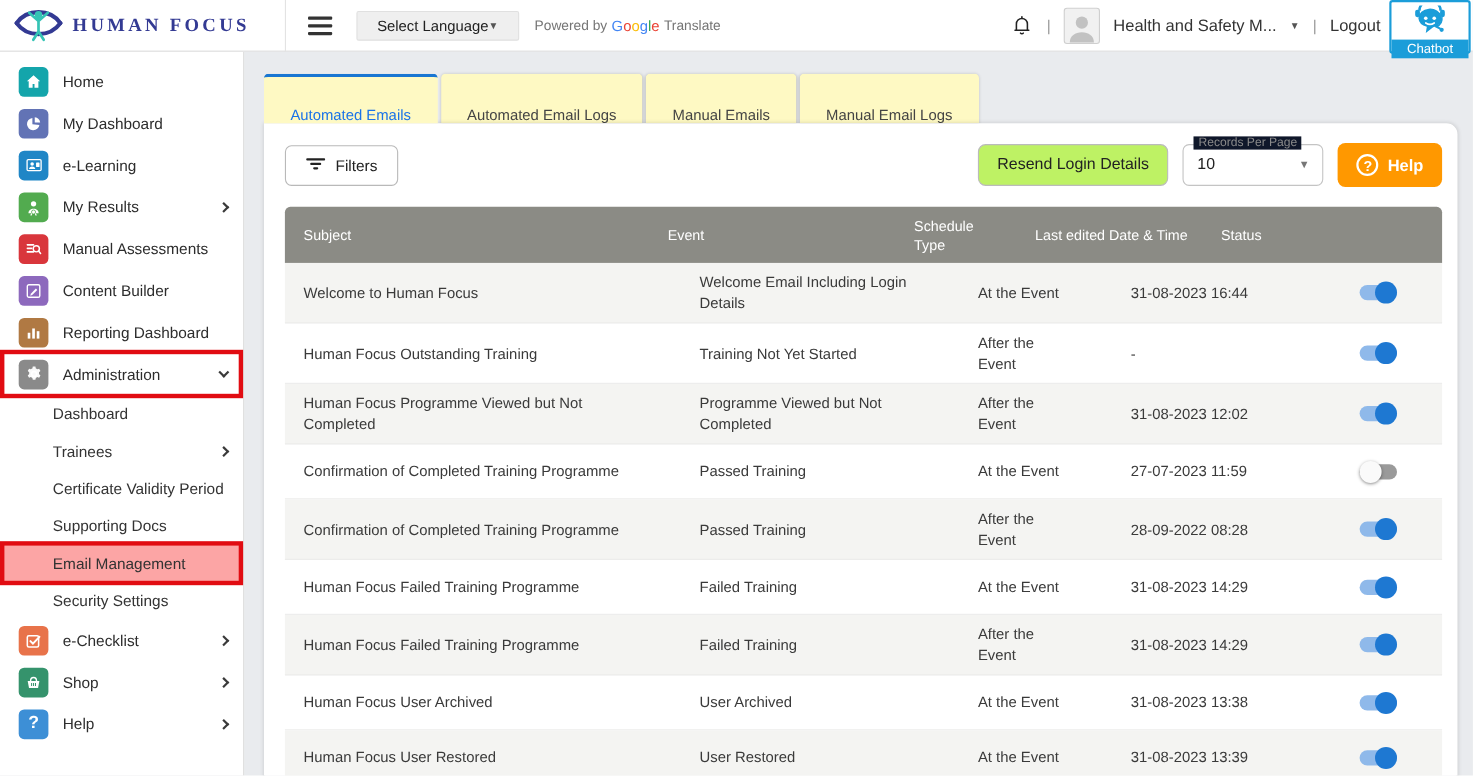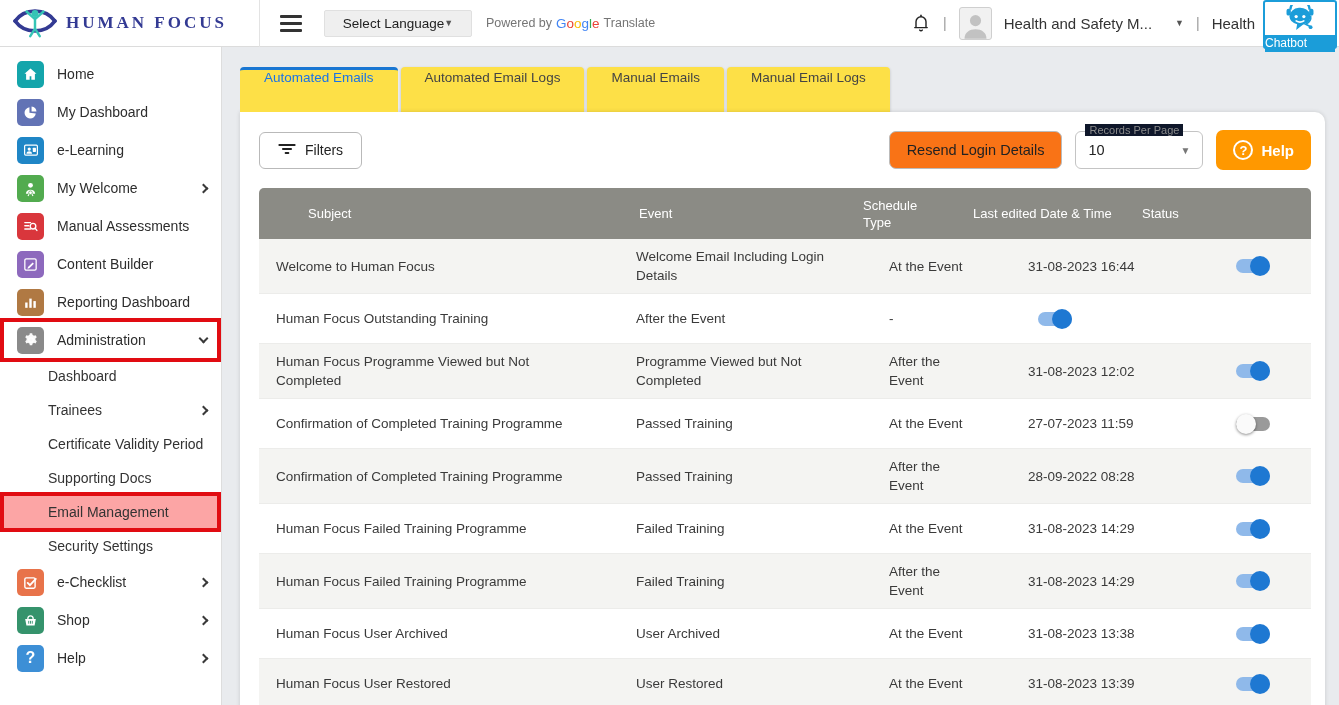--- a/index.html
+++ b/index.html
@@ -22,27 +22,27 @@
   .lang-select { margin-left:22px; background:#efefef; border:1px solid #e0e0e0; border-radius:2px;
                  height:27px; width:148px; display:flex; align-items:center; justify-content:center;
                  padding:0 8px; font-size:13.5px; color:#222; cursor:pointer; }
   .powered { margin-left:14px; font-size:12.5px; color:#757575; display:flex; align-items:center; gap:4px; }
   .google-word { font-size:13.5px; font-weight:500; letter-spacing:0; }
   .header-right { margin-left:auto; display:flex; align-items:center; gap:12px; padding-right:84px; }
   .divider { color:#999; font-size:14px; }
   .bell { width:20px; height:22px; cursor:pointer; }
   .avatar { width:33px; height:33px; background:#f1f1f1; border:1px solid #cfcfcf; border-radius:3px;
             overflow:hidden; display:flex; align-items:flex-end; justify-content:center; }
-  .username { font-size:15px; color:#333; cursor:pointer; display:flex; align-items:center; gap:23px; }
+  .username { font-size:15px; color:#333; cursor:pointer; display:flex; align-items:center; gap:12px; }
   .caret-down { font-size:9px; color:#555; }
   .logout { font-size:15px; color:#333; cursor:pointer; }
   .chatbot { position:absolute; right:2px; top:0; width:74px; height:49px; background:#fff;
              border:2px solid #1b9dd9; border-radius:3px; display:flex; flex-direction:column;
              align-items:center; cursor:pointer; z-index:40; }
-  .chatbot-label { width:100%; background:#1b9dd9; color:#fff; font-size:12px; 
+  .chatbot-label { width:100%; background:#1b9dd9; color:#fff; font-size:12px; text-align:center;
                    padding:1px 0 2px; margin-top:auto; }
   
   .sidebar { position:absolute; top:47px; left:0; bottom:0; width:222px; background:#fff;
              border-right:1px solid #ddd; padding-top:8px; z-index:20; }
   .side-item { position:relative; height:38px; display:flex; align-items:center; gap:13px;
                padding:0 14px 0 17px; font-size:14px; cursor:pointer; }
   .sub-item  { position:relative; height:34px; display:flex; align-items:center;
                padding:0 14px 0 48px; font-size:14px; color:#333; cursor:pointer; }
   .icon-sq { width:27px; height:27px; border-radius:5px; display:flex; align-items:center;
              justify-content:center; flex-shrink:0; color:#fff; }
@@ -51,46 +51,46 @@
   .chev.right { transform:rotate(-45deg); }
   .chev.down  { transform:rotate(45deg); margin-top:-3px; }
   .sub-item .chev { margin-left:auto; }
   .side-item.annotated::after, .sub-item.annotated::after {
       content:""; position:absolute; left:0; right:0; top:-3px; bottom:-3px;
       border:4px solid #e10c12; pointer-events:none; z-index:5; }
   .sub-item.active { background:#fca5a5; }
   
   .main { position:absolute; left:222px; top:47px; right:0; bottom:0; padding:20px 14px 0 18px; }
   .tabs { display:flex; gap:3px; }
-  .tab { background:#fde047; height:45px; padding:0 24px; display:flex; align-items:flex-start;
+  .tab { background:#fef9c3; height:45px; padding:0 24px; display:flex; align-items:flex-end;
          font-size:13.5px; color:#444; border-radius:4px 4px 0 0; cursor:pointer;
          box-shadow:0 1px 3px rgba(0,0,0,0.18); border-top:3px solid transparent; }
   .tab.active { color:#1a73e8; border-top:3px solid #1976d2; box-shadow:none; z-index:2; }
   .card { background:#fff; border-radius:0 10px 10px 10px; box-shadow:0 0 4px rgba(0,0,0,0.15);
           min-height:620px; position:relative; }
   .toolbar { display:flex; align-items:center; padding:18px 14px 18px 19px; }
   .btn-filters { display:flex; align-items:center; gap:9px; border:1px solid #b9b9b9; border-radius:6px;
                  background:#fff; height:37px; padding:0 18px; font-size:14px; color:#222; cursor:pointer; }
   .toolbar-right { margin-left:auto; display:flex; align-items:center; gap:13px; }
-  .btn-resend { border:1px solid #bbb; border-radius:7px; background:#f97316; height:38px; padding:0 17px;
+  .btn-resend { border:1px solid #bbb; border-radius:7px; background:#bef264; height:38px; padding:0 17px;
                 font-size:14.5px; color:#222; cursor:pointer; }
   .records { position:relative; border:1px solid #c4c4c4; border-radius:6px; height:38px; width:128px;
              display:flex; align-items:center; padding:0 12px; cursor:pointer; background:#fff; }
   .records-label { position:absolute; top:-8px; left:9px; background:#0f172a; padding:0 4px;
                    font-size:11px; color:#8a8a8a; }
   .records-value { font-size:14.5px; color:#222; }
   .records .caret-down { margin-left:auto; color:#777; font-size:10px; }
   .btn-help { display:flex; align-items:center; gap:8px; background:#ff9800; border:none; border-radius:7px;
               height:40px; padding:0 17px; color:#fff; font-size:15px; font-weight:700; cursor:pointer; }
   .help-q { width:20px; height:20px; border:2px solid #fff; border-radius:50%; display:flex;
             align-items:center; justify-content:center; font-size:13px; font-weight:700; }
   
   .table { margin:0 14px 0 19px; }
   .thead { display:grid; grid-template-columns:331px 224px 110px 169px 1fr; background:#8b8b85;
-           border-radius:5px 5px 0 0; min-height:51px; align-items:center;padding-left:32px; }
+           border-radius:5px 5px 0 0; min-height:51px; align-items:center; }
   .thead .cell { color:#fff; font-size:13px; font-weight:500; padding:6px 10px 6px 17px; line-height:17px; }
   .trow { display:grid; grid-template-columns:331px 224px 110px 169px 1fr; align-items:center;
           min-height:50px; border-bottom:1px solid #ececea;gap:29px; }
   .trow:nth-child(even) { background:#f4f4f2; }
   .trow .cell { font-size:13.5px; color:#3a3a3a; padding:8px 10px 8px 17px; line-height:19px; }
   
   .switch { position:relative; width:34px; height:20px; margin-left:10px; cursor:pointer; flex-shrink:0; }
   .switch .track { position:absolute; left:0; top:3px; width:34px; height:14px; border-radius:7px; background:#9a9a9a; }
   .switch .thumb { position:absolute; left:0; top:0; width:20px; height:20px; border-radius:50%;
                    background:#fafafa; box-shadow:0 1px 3px rgba(0,0,0,0.45); }
@@ -143,21 +143,21 @@
       <svg width="31" height="29" viewBox="0 0 24 22">
         <circle cx="12" cy="8" r="4.3" fill="#c2c2c2"></circle>
         <path d="M3.5 22 c0-4.8 3.8-7.3 8.5-7.3 s8.5 2.5 8.5 7.3 Z" fill="#c2c2c2"></path>
       </svg>
     </span>
     <span class="username">
       <span>Health and Safety M...</span>
       <span class="caret-down">▼</span>
     </span>
     <span class="divider">|</span>
-    <span class="logout">Health</span>
+    <span class="logout">Logout</span>
   </div>
 </div>
 <div class="chatbot">
   <span style="margin-top:3px;">
     <svg width="34" height="26" viewBox="0 0 34 27">
       <path d="M7 5 a4 4 0 0 1 20 0" fill="none" stroke="#1b9dd9" stroke-width="2.4"></path>
       <rect x="3" y="4" width="4.5" height="7" rx="2" fill="#1b9dd9"></rect>
       <rect x="26.5" y="4" width="4.5" height="7" rx="2" fill="#1b9dd9"></rect>
       <path d="M6 12 a11 9 0 1 1 14 8.6 L13 26 l1-6 a11 9 0 0 1 -8-8" fill="#1b9dd9"></path>
       <circle cx="13" cy="12" r="1.7" fill="#fff"></circle>
@@ -205,21 +205,21 @@
 
   <div class="side-item">
     <span class="icon-sq" style="background-color: rgb(82, 171, 79);">
       <svg width="17" height="17" viewBox="0 0 24 24">
         <circle cx="12" cy="7.5" r="3.4" fill="#fff"></circle>
         <path d="M5.5 19.5 c0-3.6 2.9-5.6 6.5-5.6 s6.5 2 6.5 5.6 Z" fill="#fff"></path>
         <circle cx="12" cy="18" r="2.6" fill="#fff" stroke="#52ab4f" stroke-width="1"></circle>
         <path d="M9.8 20 l-1.3 2.5 M14.2 20 l1.3 2.5" stroke="#fff" stroke-width="1.6"></path>
       </svg>
     </span>
-    <span>My Welcome</span>
+    <span>My Results</span>
     <span class="chev right"></span>
   </div>
 
   <div class="side-item">
     <span class="icon-sq" style="background-color: rgb(217, 54, 60);">
       <svg width="17" height="17" viewBox="0 0 24 24" fill="none" stroke="#fff" stroke-width="2" stroke-linecap="round">
         <path d="M4 6.5 h8 M4 11 h5.5 M4 15.5 h8"></path>
         <circle cx="15.5" cy="11.5" r="4" stroke-width="1.9"></circle>
         <path d="M18.5 14.5 L21 17.5"></path>
       </svg>
@@ -366,20 +366,21 @@
         <div class="cell">31-08-2023 16:44</div>
         <div class="cell status-cell">
             <span class="switch on">
               <span class="track"></span>
               <span class="thumb"></span>
             </span>
           </div>
       </div>
       <div class="trow">
         <div class="cell">Human Focus Outstanding Training</div>
+        <div class="cell">Training Not Yet Started</div>
         <div class="cell">After the Event</div>
         <div class="cell">-</div>
         <div class="cell status-cell">
             <span class="switch on">
               <span class="track"></span>
               <span class="thumb"></span>
             </span>
           </div>
       </div>
       <div class="trow">

